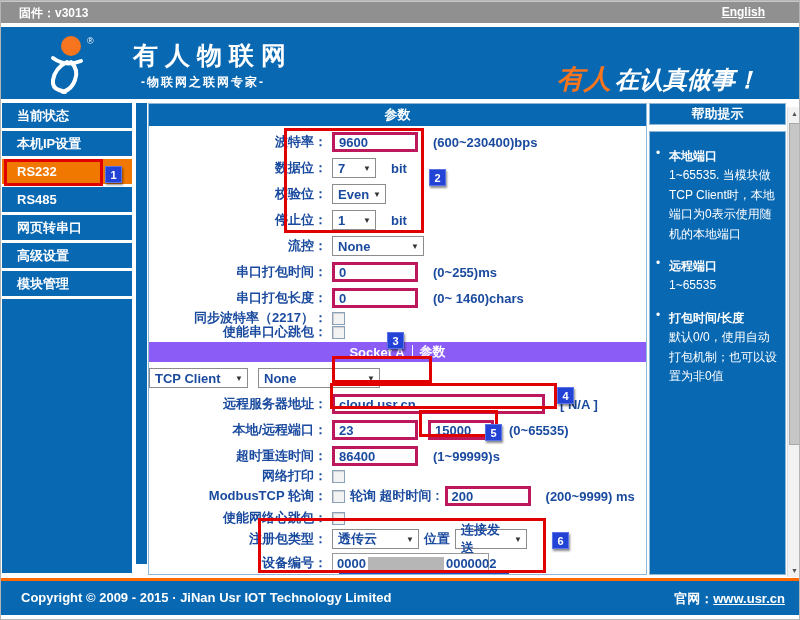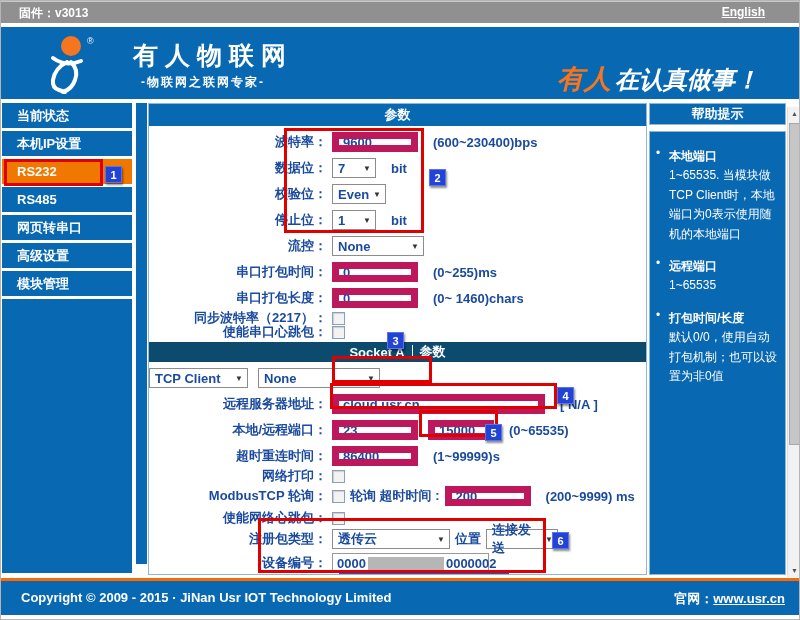--- a/index.html
+++ b/index.html
@@ -31,27 +31,27 @@
   .main { position:absolute; left:147px; top:102px; width:499px; height:472px; background:#fff; border:1px solid #8fb8d8; }
   .panel-title { height:22px; line-height:22px; background:#0868b2; color:#fff; font-size:13px; font-weight:bold; text-align:center; }
   .form { padding-top:3px; }
   .row { display:flex; align-items:center; height:26px; }
   .row.cb { height:14px; }
   .row.cb2 { height:18px; }
   .row.sm { height:24px; }
   .lbl { width:183px; text-align:right; padding-right:5px; color:#1a4a9e; font-size:13px; font-weight:bold; white-space:nowrap; flex:none; }
   .hint { color:#1a4a9e; font-size:13px; font-weight:bold; margin-left:15px; white-space:nowrap; }
   .mid { color:#1a4a9e; font-size:13px; font-weight:bold; margin:0 5px; white-space:nowrap;text-align:center; }
-  input.txt { height:20px; border:7px solid #be185d; background:#fff; color:#1a4a9e; font-size:13px; font-weight:bold; padding:0 4px; font-family:"Liberation Sans","DejaVu Sans",sans-serif; }
+  input.txt { height:20px; border:3px solid #be185d; background:#fff; color:#1a4a9e; font-size:13px; font-weight:bold; padding:0 4px; font-family:"Liberation Sans","DejaVu Sans",sans-serif; }
   .w86 { width:86px; } .w213 { width:213px; } .w66 { width:66px; }
   .sel { display:inline-flex; justify-content:space-between; align-items:center; height:20px; border:1px solid #8c8c8c; background:#fff; color:#1a4a9e; font-size:13px; font-weight:bold; padding:0 4px 0 5px; cursor:pointer; }
   .sel .arr { font-size:8px; color:#333; margin-left:4px; }
-  .sw44 { width:44px; } .sw70 { width:54px;text-align:right; } .sw92 { width:92px; } .sw99 { width:99px; } .sw122 { width:122px; } .sw107 { width:118px; } .sw72 { width:72px; }
+  .sw44 { width:44px; } .sw70 { width:54px;text-align:right; } .sw92 { width:92px; } .sw99 { width:99px; } .sw122 { width:122px; } .sw107 { width:87px; } .sw72 { width:72px; }
   .checkbox { width:13px; height:13px; border:1px solid #8aa0b8; background:#f3f3f3; box-shadow:inset 1px 1px 1px rgba(0,0,0,.15); cursor:pointer; flex:none; }
-  .socket-bar { height:20px; margin:3px 0; background:#0c4a6e; color:#fff; font-size:13px; font-weight:bold; display:flex; align-items:center; justify-content:center; }
+  .socket-bar { height:20px; margin:3px 0; background:#8b5cf6; color:#fff; font-size:13px; font-weight:bold; display:flex; align-items:center; justify-content:center; }
   .socket-bar .sdiv { width:1px; height:14px; background:#fff; margin:0 7px; }
   .devid { display:inline-flex; align-items:center; height:20px; border:1px solid #999; background:#fff; color:#1a4a9e; font-size:13px; font-weight:bold; padding:0 4px; width:157px; }
   .redact { width:76px; height:13px; background:#b6b6b6; margin:0 2px; flex:none; }
   .save-sliver { position:absolute; left:190px; bottom:0; width:170px; height:3px; background:#2050c8; }
 
   
   .help { position:absolute; left:648px; top:102px; width:137px; height:472px; display:flex; flex-direction:column; }
   .help-title { height:22px; line-height:20px; background:#0868b2; border:1px solid #8fb8d8; color:#fff; font-size:13px; font-weight:bold; text-align:center; }
   .help-body { flex:1; margin-top:6px; background:#0868b2; border:1px solid #8fb8d8; color:#fff; padding:14px 6px 0 6px; }
   .help-item { display:flex; margin-bottom:13px; }

